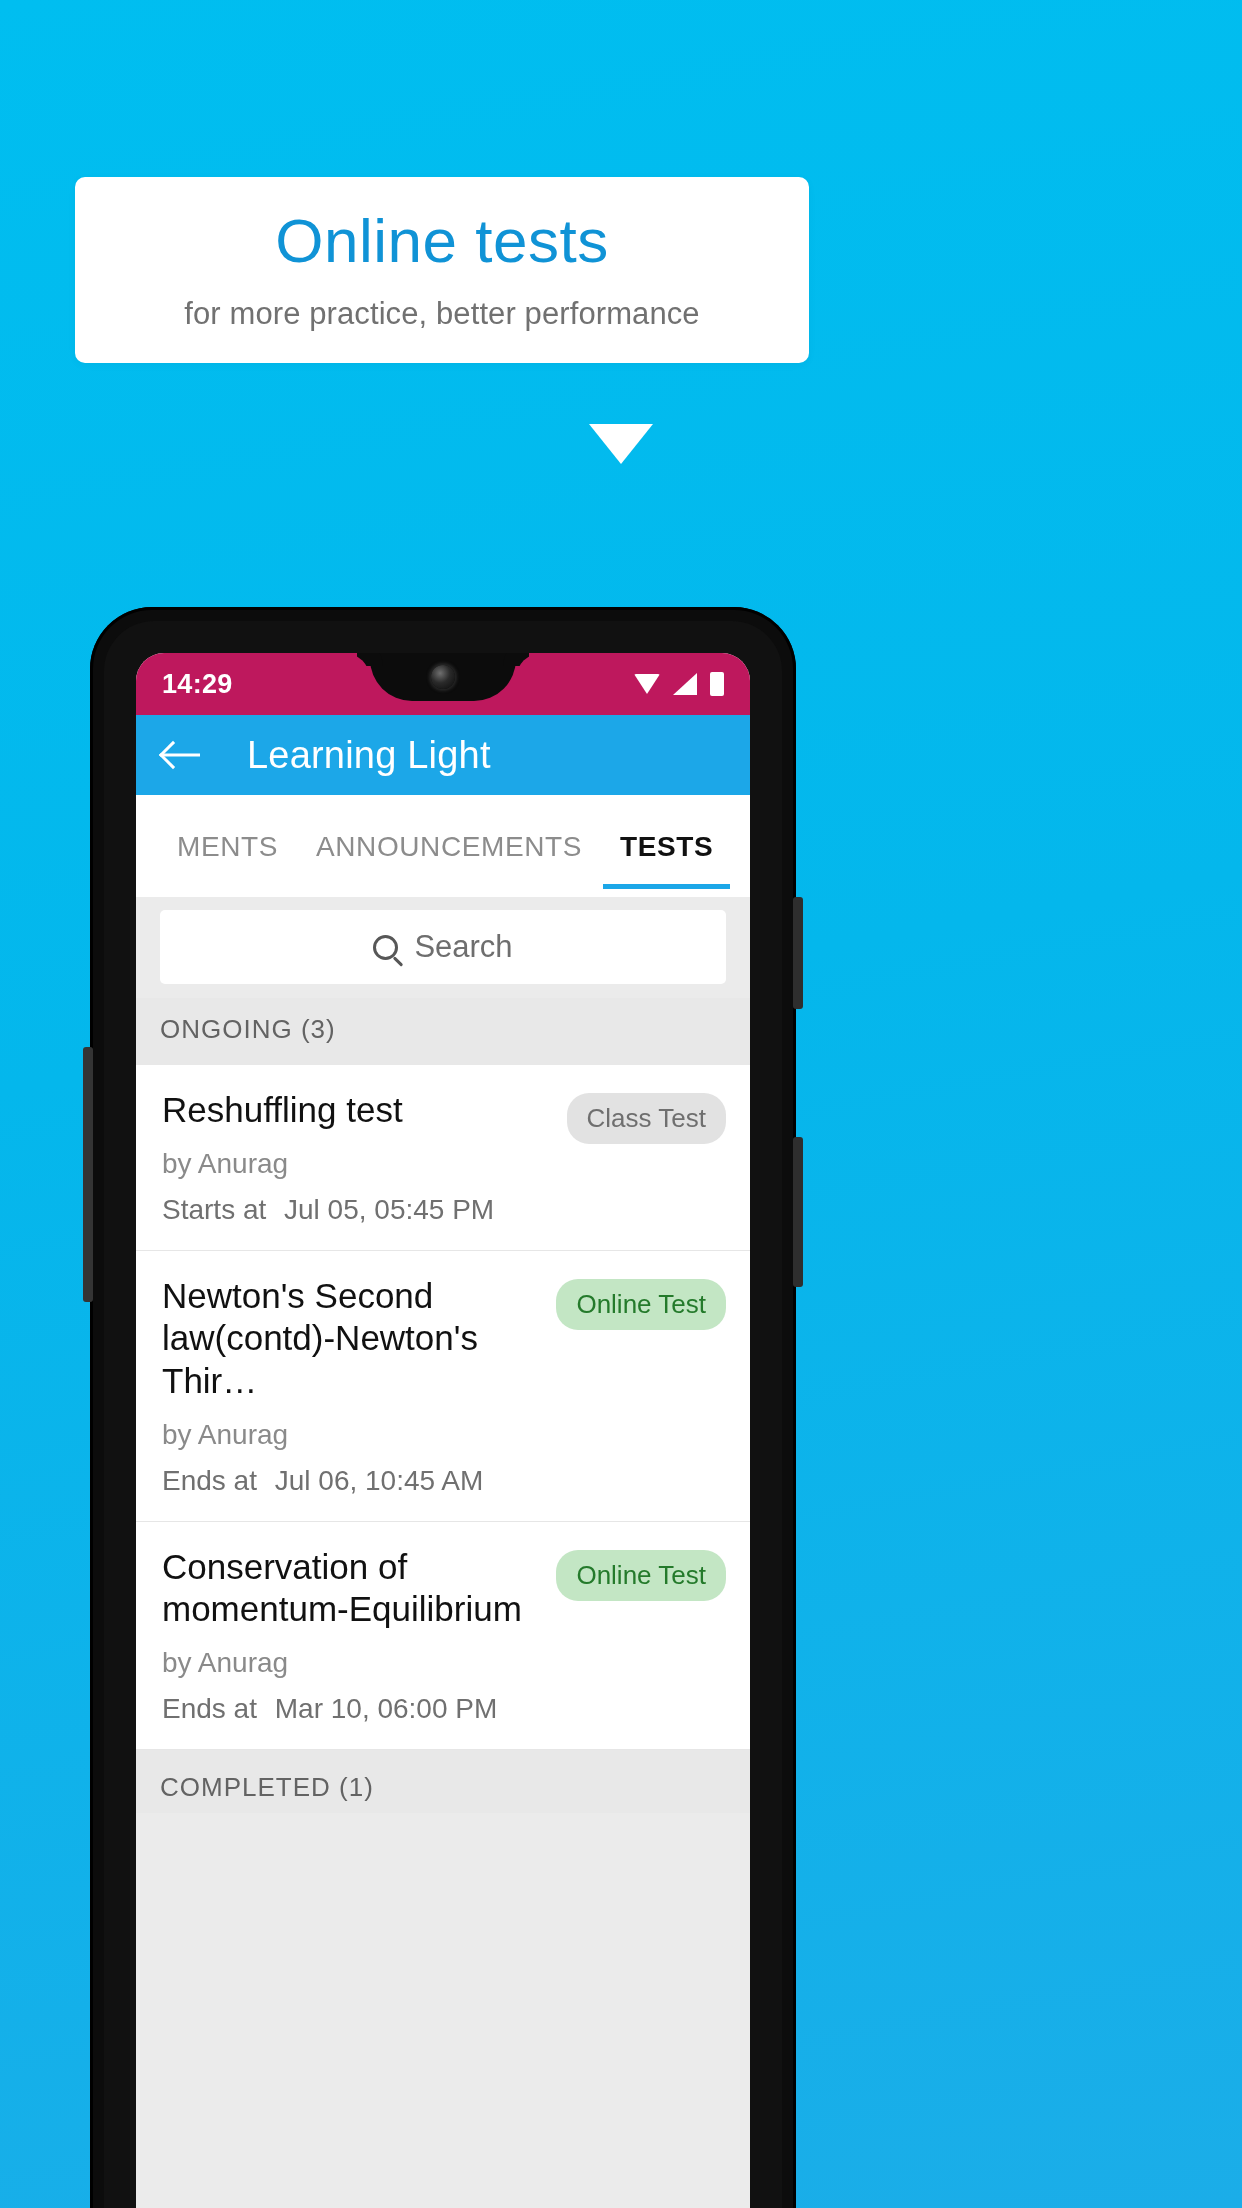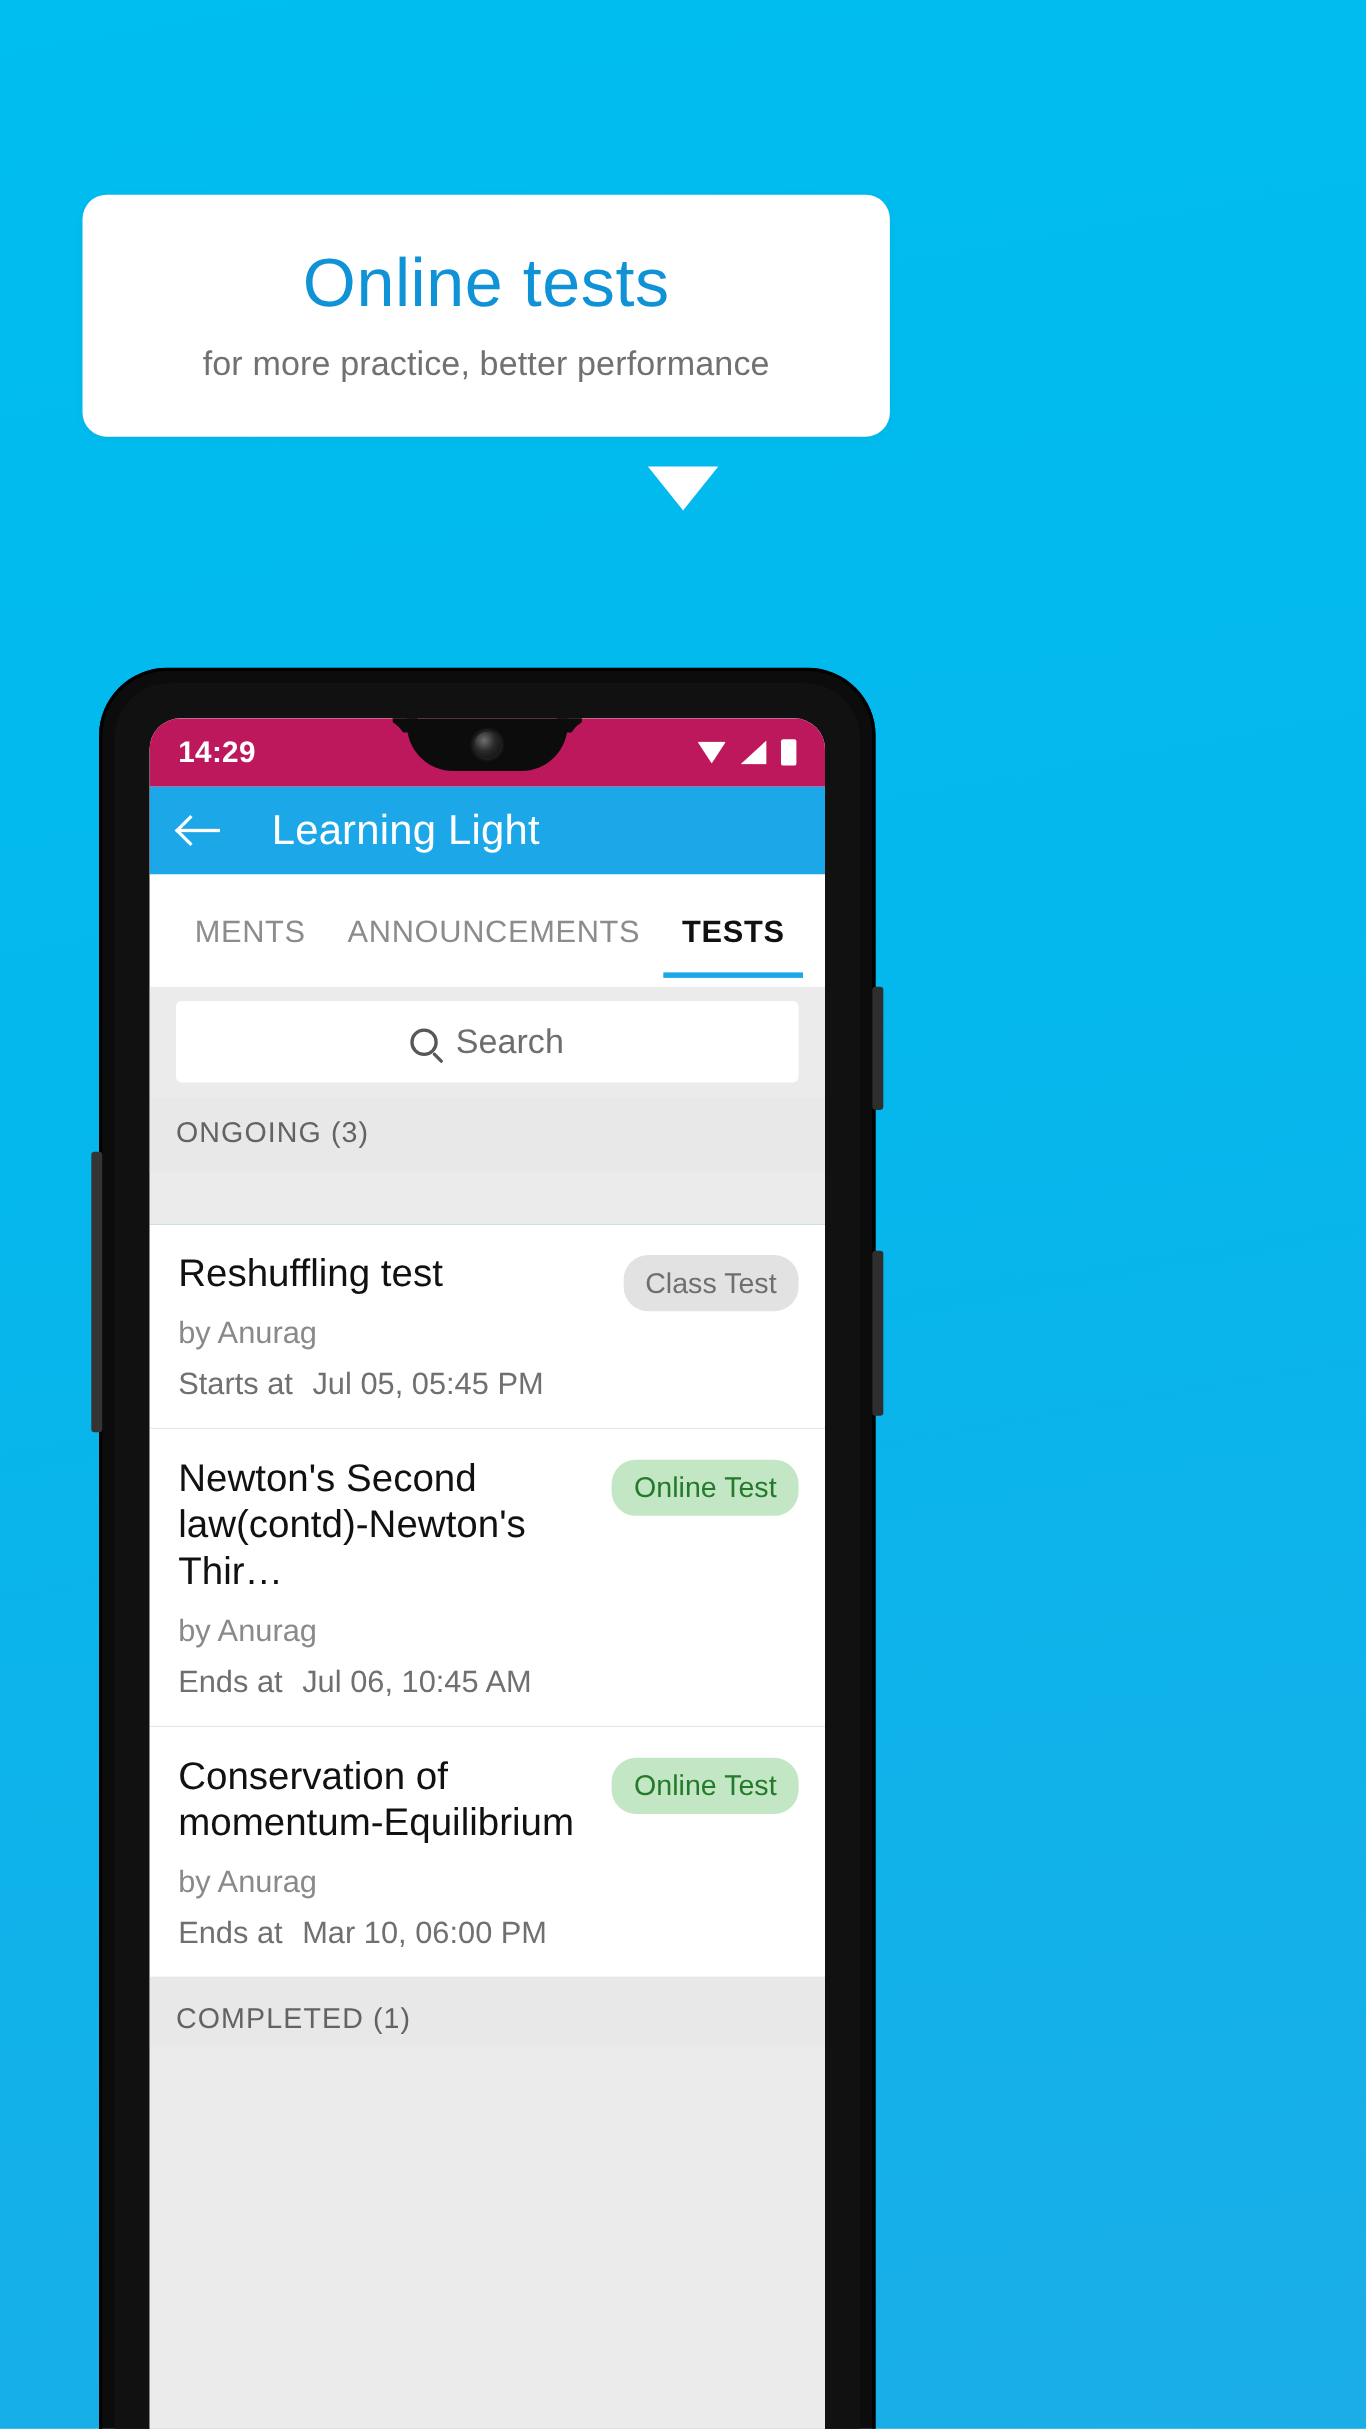--- a/index.html
+++ b/index.html
@@ -10,23 +10,23 @@
   }
   body {
     background:linear-gradient(170deg,#00BEF0 0%,#04B7EC 45%,#1BADE8 100%);
     position:relative;
   }
 
   
   .promo-card{
     position:absolute;
     left:75px; top:177px;
-    width:734px; height:220px;
+    width:734px; height:186px;
     background:#ffffff;
-    border-radius:22px;
+    border-radius:10px;
     display:flex; flex-direction:column;
     align-items:center; justify-content:center;
     box-shadow:0 2px 8px rgba(0,0,0,0.04);
   }
   .promo-title{
     font-size:62px;
     font-weight:400;
     color:#1093D6;
     letter-spacing:0.5px;
     line-height:1.05;
@@ -275,21 +275,21 @@
   }
 
   .section-header{
     background:#E8E8E8;
     padding:16px 24px 20px 24px;
     font-size:26px;
     letter-spacing:1px;
     color:#636363;
   }
 
-  .list{ background:#15803d;margin-top:48px; }
+  .list{ background:#15803d; }
   .list-item{
     background:#ffffff;
     padding:24px 24px 24px 26px;
     border-bottom:1px solid #e6e6e6;
     display:flex;
     align-items:flex-start;
     gap:14px;
   }
   .item-main{ flex:1 1 auto; min-width:0; }
   .item-title{

